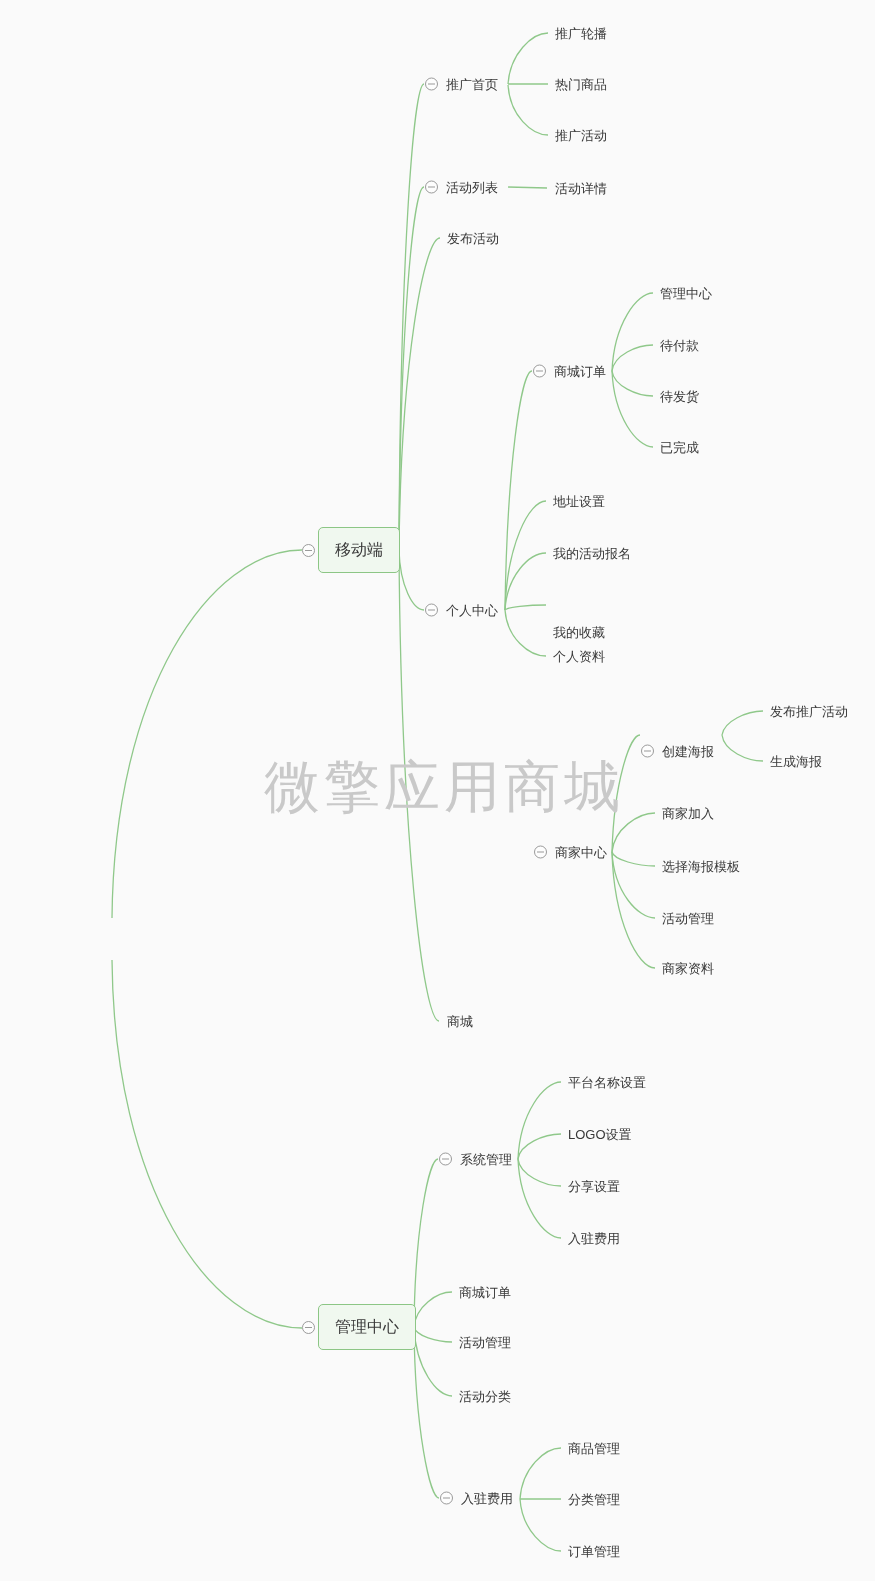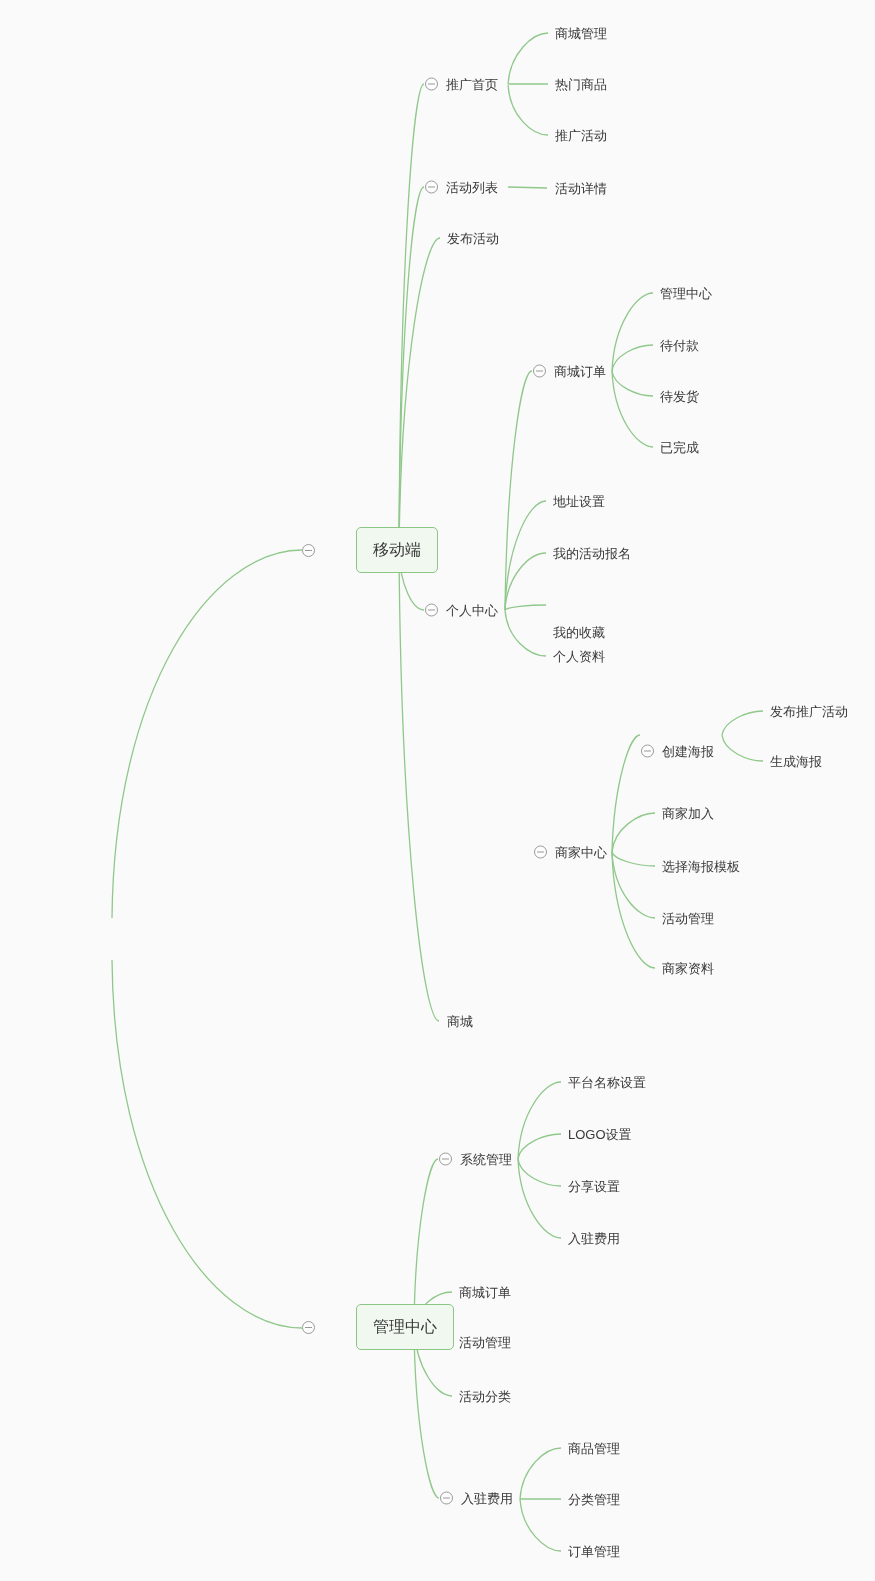--- a/index.html
+++ b/index.html
@@ -56,21 +56,20 @@
     background: #9a9a9a;
   }
   .node-boxed { gap: 3px; }
   .branch-box {
     background: #f0f8ef;
     border: 1.5px solid #8cc685;
     border-radius: 5px;
     padding: 14px 16px;
     font-size: 16px !important;
     color: #3a3a3a;
-    margin-left: 38px;
   }
   .root-box {
     background: #7cbe78;
     border-radius: 8px;
     padding: 12px 22px;
     font-size: 16px !important;
     color: #ffffff !important;
     letter-spacing: 0.3px;
   }
 </style>
@@ -116,33 +115,34 @@
       <path d="M518,1159 C520,1113 544,1082 561,1082"></path>
       <path d="M518,1159 C520,1144 544,1134 561,1134"></path>
       <path d="M518,1159 C520,1175 544,1186 561,1186"></path>
       <path d="M518,1159 C520,1206 544,1238 561,1238"></path>
       <path d="M520,1499 C522,1468 545,1448 561,1448"></path>
       <path d="M520,1499 L561,1499"></path>
       <path d="M520,1499 C522,1530 545,1551 561,1551"></path>
     </g>
   </svg>
 
+  <div class="watermark">微擎应用商城</div>
 
 
   <div class="node node-boxed" style="left:302px;top:550px">
     <span class="collapse-icon"></span>
     <span class="label branch-box">移动端</span>
   </div>
 
   <div class="node" style="left:425px;top:84px">
     <span class="collapse-icon"></span>
     <span class="label">推广首页</span>
   </div>
   <div class="node" style="left:555px;top:33px">
-    <span class="label">商城管理</span>
+    <span class="label">推广轮播</span>
   </div>
   <div class="node" style="left:555px;top:84px">
     <span class="label">热门商品</span>
   </div>
   <div class="node" style="left:555px;top:135px">
     <span class="label">推广活动</span>
   </div>
 
   <div class="node" style="left:425px;top:187px">
     <span class="collapse-icon"></span>

